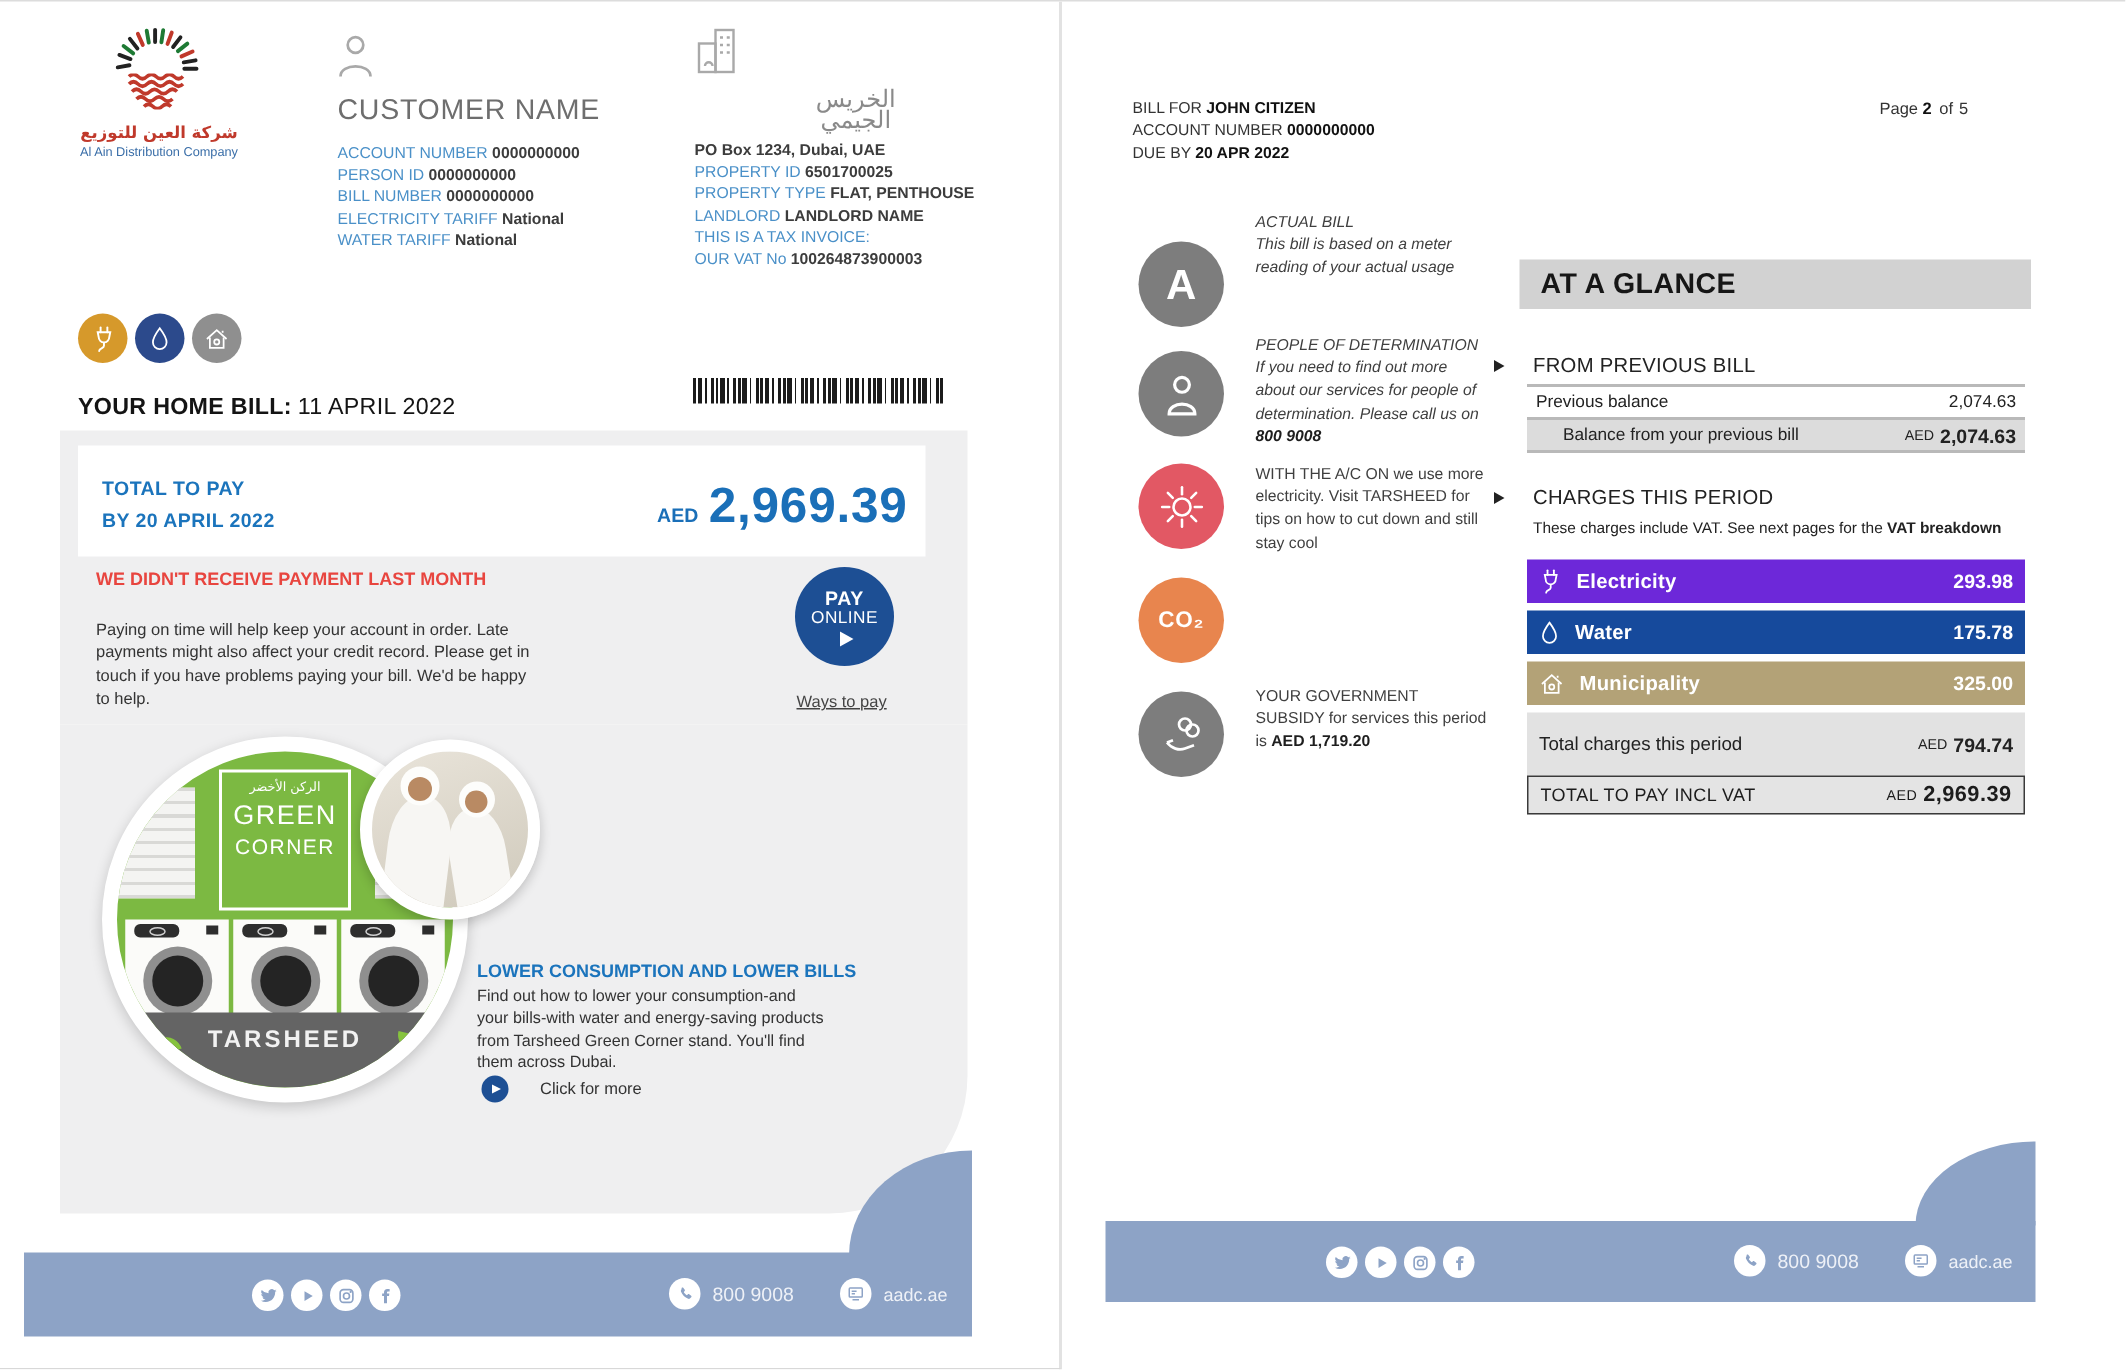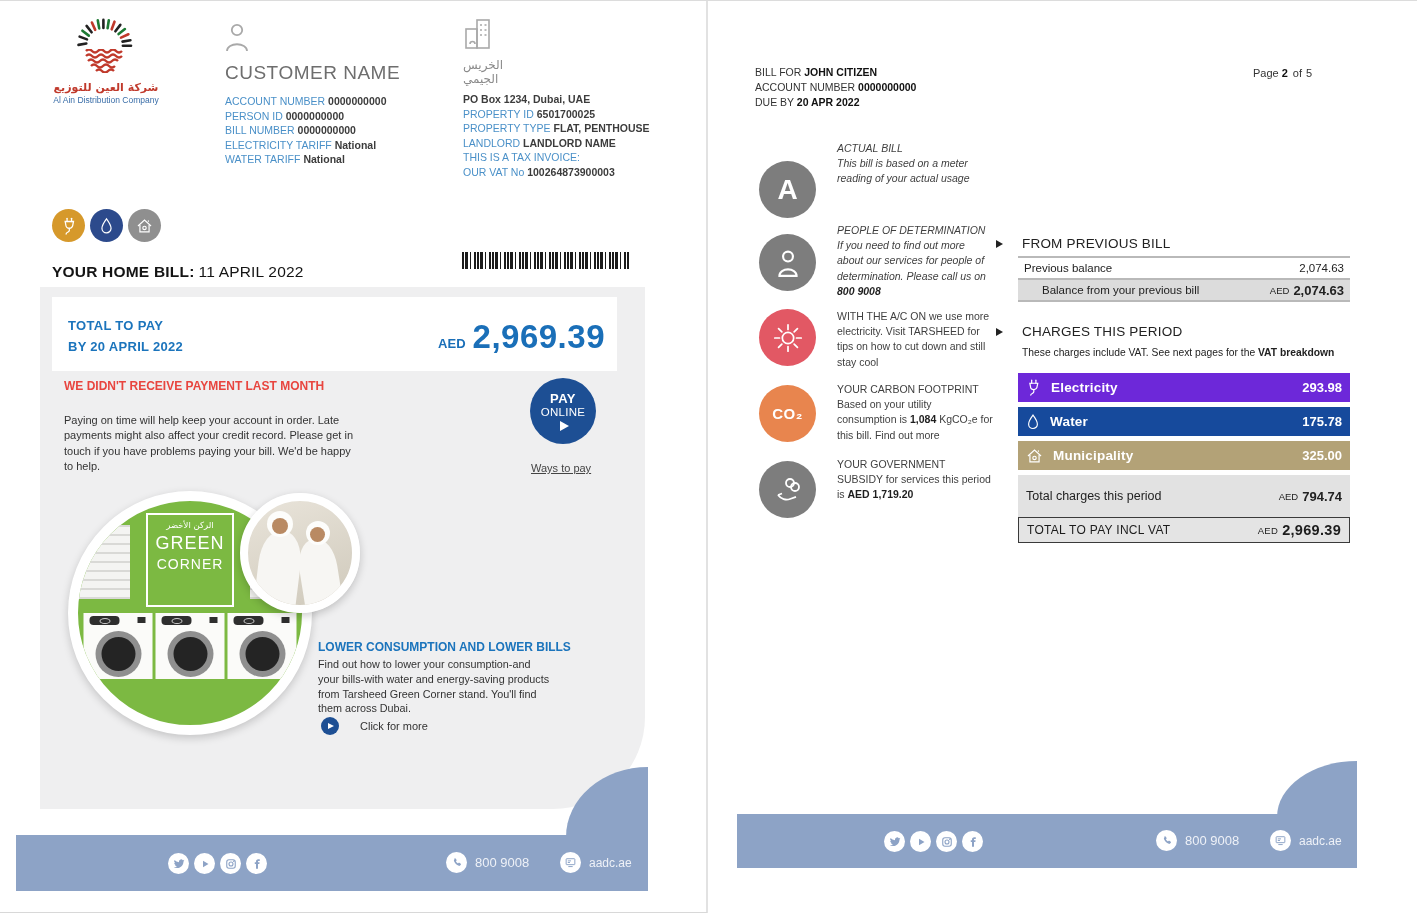--- a/index.html
+++ b/index.html
@@ -14,21 +14,21 @@
   
   .logo-wrap{left:50px;top:12px;width:112px;text-align:center;}
   .logo-ar{color:#c0392b;font-size:11px;font-weight:bold;margin-top:2px;}
   .logo-en{color:#3a6ea8;font-size:8.5px;margin-top:1px;}
   .cust-block{left:225px;top:22px;width:230px;}
   .blk-title{color:#6e6e6e;font-size:19px;letter-spacing:.5px;margin-top:6px;}
   .fields{margin-top:10px;font-size:10.5px;line-height:14.6px;}
   .fields .lbl{color:#4a90c8;}
   .fields .val{color:#3c3c3c;font-weight:600;}
   .prop-block{left:463px;top:16px;width:215px;}
-  .prop-ar{color:#8a8a8a;font-size:12px;line-height:14px;text-align:left;margin-top:4px;}
+  .prop-ar{color:#8a8a8a;font-size:16px;line-height:14px;text-align:center;margin-top:4px;}
   .addr{color:#3c3c3c;font-weight:600;}
   .svc-row{left:52px;top:208px;display:flex;gap:5px;}
   .svc{width:33px;height:33px;border-radius:50%;display:flex;align-items:center;justify-content:center;}
   .svc-elec{background:#d6992b;} .svc-water{background:#2c4a8c;} .svc-muni{background:#8f8f8f;}
   .home-title{left:52px;top:262px;font-size:15.5px;color:#141414;letter-spacing:.2px;}
   .home-title b{margin-right:4px;}
   .barcode{left:462px;top:251px;width:168px;height:17px;background:repeating-linear-gradient(90deg,#1b1b1b 0 2px,#fff 2px 3px,#1b1b1b 3px 6px,#fff 6px 8px,#1b1b1b 8px 9px,#fff 9px 12px,#1b1b1b 12px 14px,#fff 14px 15px);}
   .panel1{left:40px;top:286px;width:605px;height:196px;background:#efeff0;}
   .whitebox{left:52px;top:296px;width:565px;height:74px;background:#fff;}
   .tp{left:68px;top:314px;color:#1b74bc;font-size:13px;font-weight:bold;letter-spacing:.3px;line-height:21px;}
@@ -284,20 +284,25 @@
         <div class="washer">
             <span class="wpanel">
               <i></i>
             </span>
             <span class="wknob"></span>
             <span class="door">
               <i></i>
             </span>
           </div>
       </div>
+      <div class="floor">
+        <span class="leaf leafL"></span>
+        <div class="tw">TARSHEED</div>
+        <span class="leaf leafR"></span>
+      </div>
     </div>
 
     <div class="abs smallc">
       <span class="figbody" style="left:10px;top:30px;width:42px;height:74px;transform:rotate(7deg);"></span>
       <span class="figwrap" style="left:19px;top:10px;width:26px;height:26px;"></span>
       <span class="fighead" style="left:24px;top:17px;width:16px;height:16px;"></span>
       <span class="figbody" style="left:52px;top:38px;width:38px;height:66px;transform:rotate(-9deg);"></span>
       <span class="figwrap" style="left:58px;top:20px;width:24px;height:24px;"></span>
       <span class="fighead" style="left:62px;top:26px;width:15px;height:15px;"></span>
     </div>
@@ -406,39 +411,38 @@
           </g>
         </svg>
     </div>
     <div class="abs infotext" style="left:130px;top:308px;">
       <div><span>WITH THE A/C ON we use more electricity. Visit TARSHEED for tips on how to cut down and still stay cool</span><b></b><span></span></div>
     </div>
 
     <div class="abs infocirc ic-orange" style="left:52px;top:384px;">
         <span class="ic-co2">CO₂</span>
       </div>
-    <div class="abs infotext" style="left:130px;top:381px;">
-      <div>YOUR CARBON FOOTPRINT</div>
-      <div><span>Based on your utility consumption is </span><b>1,084</b><span> KgCO₂e for this bill. Find out more</span></div>
-    </div>
 
     <div class="abs infocirc ic-gray" style="left:52px;top:460px;">
       <svg width="32" height="32" viewBox="0 0 32 32">
           <g fill="none" stroke="#fff" stroke-width="1.8">
             <circle cx="18" cy="9" r="4"></circle>
             <circle cx="23" cy="13" r="4"></circle>
             <path d="M6 21c3 4 8 5.5 12 4l6-2.2"></path>
             <path d="M6 21l4-1.5"></path>
           </g>
         </svg>
     </div>
     <div class="abs infotext" style="left:130px;top:456px;">
       <div><span>YOUR GOVERNMENT SUBSIDY for services this period is </span><b>AED 1,719.20</b><span></span></div>
     </div>
 
+    <div class="abs glance-banner">
+        <span>AT A GLANCE</span>
+      </div>
 
     <div class="abs tri" style="left:289px;top:239px;"></div>
     <div class="abs sect" style="left:315px;top:235px;">FROM PREVIOUS BILL</div>
 
     <div class="abs gtable" style="top:255px;">
       <div class="grow">
         <span class="gl">Previous balance</span>
         <span>2,074.63</span>
       </div>
       <div class="grow grayrow">

